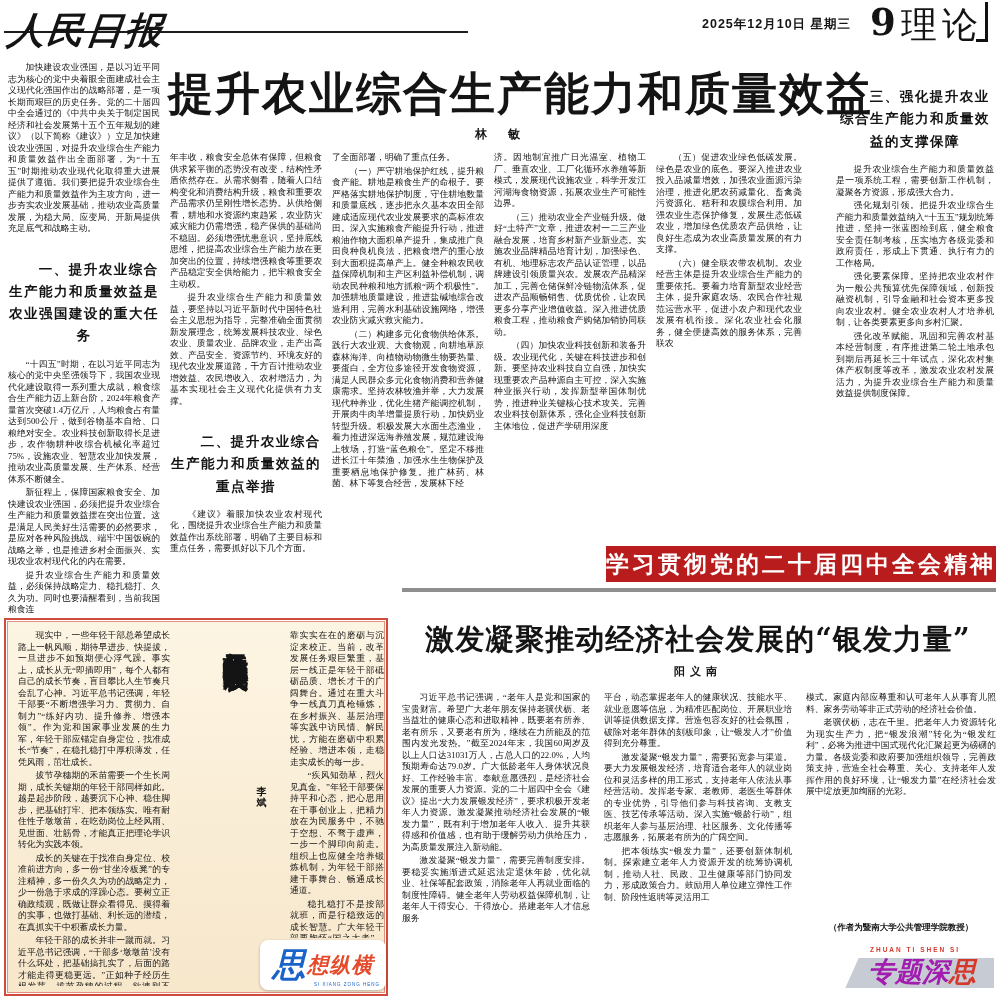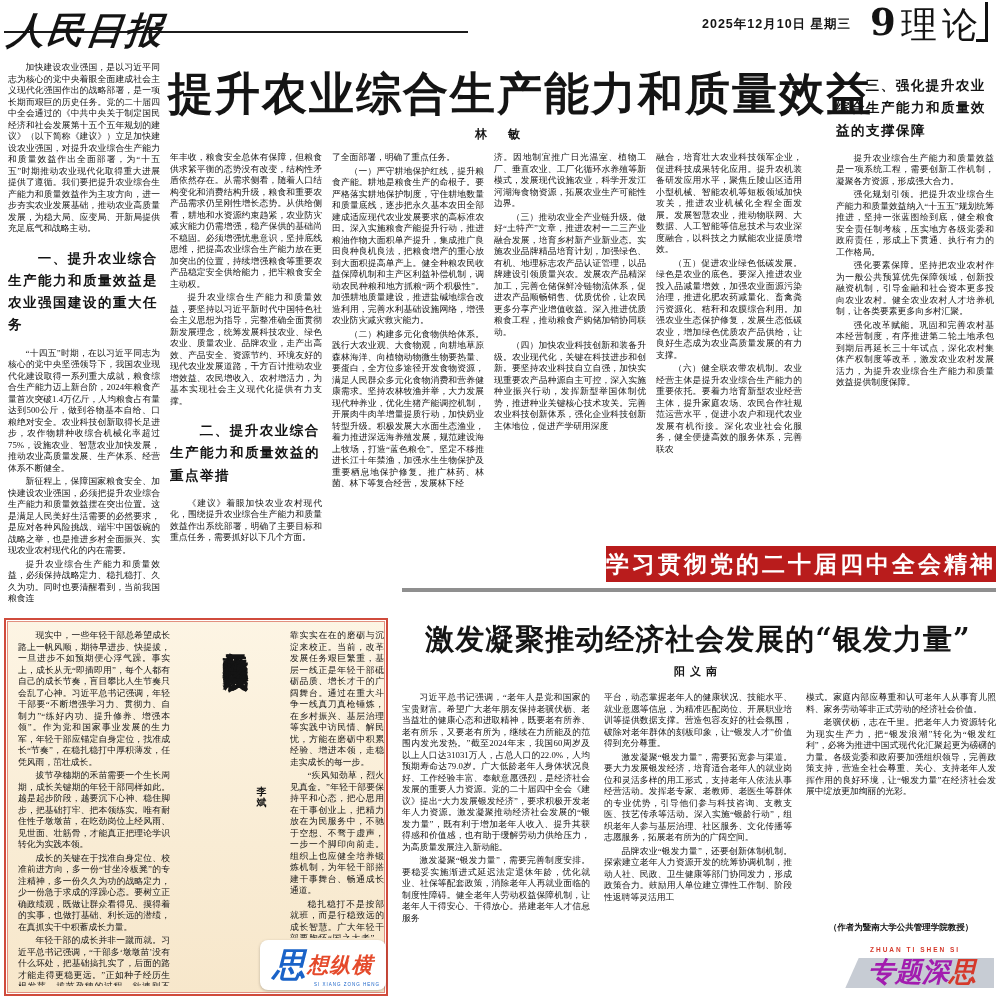--- a/index.html
+++ b/index.html
@@ -11,21 +11,21 @@
   .mast-rule { position:absolute; left:4px; top:31px; width:464px; height:2px; background:#1c1c1c; }
   .hdr-date { position:absolute; left:702px; top:16px; font-family:"Liberation Sans", sans-serif; font-weight:bold; font-size:12.5px; letter-spacing:1px; }
   .hdr-num { position:absolute; left:870px; top:0; font-family:"DejaVu Serif", serif; font-weight:bold; font-size:37px; }
   .hdr-sec { position:absolute; left:901px; top:1px; font-family:"DejaVu Serif", serif; font-weight:normal; font-size:36px; letter-spacing:5px; }
   .bracket { position:absolute; left:976px; top:2px; width:12px; height:40px; border-right:3px solid #111; border-bottom:3px solid #111; }
 
   
   .col { position:absolute; overflow:hidden; }
   .t { font:8.8px/11.5px "Liberation Serif", serif; text-align:justify; text-indent:2em; margin-bottom:2px; }
   .t.noind { text-indent:0; }
-  .sh { font-family:"Liberation Sans", sans-serif; font-weight:900; font-size:13.5px; line-height:1.65; margin:13px 0 11px; text-indent:2.2em; letter-spacing:1.5px; }
+  .sh { font-family:"Liberation Sans", sans-serif; font-weight:900; font-size:13.5px; line-height:1.65; margin:24px 0 11px; text-indent:2.2em; letter-spacing:1.5px;text-align:center; }
 
   
   .main-hl { position:absolute; left:168px; top:64px; width:668px; text-align:center; font-family:"Liberation Sans", sans-serif; font-weight:900; font-size:45px; letter-spacing:2px; white-space:nowrap; }
   .main-au { position:absolute; left:168px; top:126px; width:668px; text-align:center; font-weight:bold; font-size:12px; letter-spacing:9px; }
   .c1 { left:8px;   top:62px;  width:152px; height:552px; }
   .c2 { left:170px; top:152px; width:152px; height:462px; }
   .c3 { left:332px; top:152px; width:152px; height:462px; }
   .c4 { left:494px; top:152px; width:152px; height:390px; }
   .c5 { left:656px; top:152px; width:146px; height:390px; }
   .c6 { left:836px; top:62px;  width:158px; height:480px; }
@@ -96,21 +96,20 @@
     <p class="t">（二）构建多元化食物供给体系。践行大农业观、大食物观，向耕地草原森林海洋、向植物动物微生物要热量、要蛋白，全方位多途径开发食物资源，满足人民群众多元化食物消费和营养健康需求。坚持农林牧渔并举，大力发展现代种养业，优化生猪产能调控机制，开展肉牛肉羊增量提质行动，加快奶业转型升级。积极发展大水面生态渔业，着力推进深远海养殖发展，规范建设海上牧场，打造“蓝色粮仓”。坚定不移推进长江十年禁渔，加强水生生物保护及重要栖息地保护修复。推广林药、林菌、林下等复合经营，发展林下经</p>
   </div>
 
   <div class="col c4">
     <p class="t noind">济。因地制宜推广日光温室、植物工厂、垂直农业、工厂化循环水养殖等新模式，发展现代设施农业，科学开发江河湖海食物资源，拓展农业生产可能性边界。</p>
     <p class="t">（三）推动农业全产业链升级。做好“土特产”文章，推进农村一二三产业融合发展，培育乡村新产业新业态。实施农业品牌精品培育计划，加强绿色、有机、地理标志农产品认证管理，以品牌建设引领质量兴农。发展农产品精深加工，完善仓储保鲜冷链物流体系，促进农产品顺畅销售、优质优价，让农民更多分享产业增值收益。深入推进优质粮食工程，推动粮食产购储加销协同联动。</p>
     <p class="t">（四）加快农业科技创新和装备升级。农业现代化，关键在科技进步和创新。要坚持农业科技自立自强，加快实现重要农产品种源自主可控，深入实施种业振兴行动，发挥新型举国体制优势，推进种业关键核心技术攻关。完善农业科技创新体系，强化企业科技创新主体地位，促进产学研用深度</p>
   </div>
 
   <div class="col c5">
-    <p class="t noind">融合，培育壮大农业科技领军企业，促进科技成果转化应用。提升农机装备研发应用水平，聚焦丘陵山区适用小型机械、智能农机等短板领域加快攻关，推进农业机械化全程全面发展。发展智慧农业，推动物联网、大数据、人工智能等信息技术与农业深度融合，以科技之力赋能农业提质增效。</p>
     <p class="t">（五）促进农业绿色低碳发展。绿色是农业的底色。要深入推进农业投入品减量增效，加强农业面源污染治理，推进化肥农药减量化、畜禽粪污资源化、秸秆和农膜综合利用。加强农业生态保护修复，发展生态低碳农业，增加绿色优质农产品供给，让良好生态成为农业高质量发展的有力支撑。</p>
     <p class="t">（六）健全联农带农机制。农业经营主体是提升农业综合生产能力的重要依托。要着力培育新型农业经营主体，提升家庭农场、农民合作社规范运营水平，促进小农户和现代农业发展有机衔接。深化农业社会化服务，健全便捷高效的服务体系，完善联农</p>
   </div>
 
   <div class="col c6">
     <h3 class="sh">三、强化提升农业综合生产能力和质量效益的支撑保障</h3>
     <p class="t">提升农业综合生产能力和质量效益是一项系统工程，需要创新工作机制，凝聚各方资源，形成强大合力。</p>
     <p class="t">强化规划引领。把提升农业综合生产能力和质量效益纳入“十五五”规划统筹推进，坚持一张蓝图绘到底，健全粮食安全责任制考核，压实地方各级党委和政府责任，形成上下贯通、执行有力的工作格局。</p>
     <p class="t">强化要素保障。坚持把农业农村作为一般公共预算优先保障领域，创新投融资机制，引导金融和社会资本更多投向农业农村。健全农业农村人才培养机制，让各类要素更多向乡村汇聚。</p>
     <p class="t">强化改革赋能。巩固和完善农村基本经营制度，有序推进第二轮土地承包到期后再延长三十年试点，深化农村集体产权制度等改革，激发农业农村发展活力，为提升农业综合生产能力和质量效益提供制度保障。</p>
@@ -143,21 +142,21 @@
   <div class="sil-hl">激发凝聚推动经济社会发展的“银发力量”</div>
   <div class="sil-au">阳义南</div>
 
   <div class="col s1">
     <p class="t">习近平总书记强调，“老年人是党和国家的宝贵财富。希望广大老年朋友保持老骥伏枥、老当益壮的健康心态和进取精神，既要老有所养、老有所乐，又要老有所为，继续在力所能及的范围内发光发热。”截至2024年末，我国60周岁及以上人口达31031万人，占总人口的22.0%，人均预期寿命达79.0岁。广大低龄老年人身体状况良好、工作经验丰富、奉献意愿强烈，是经济社会发展的重要人力资源。党的二十届四中全会《建议》提出“大力发展银发经济”，要求积极开发老年人力资源。激发凝聚推动经济社会发展的“银发力量”，既有利于增加老年人收入、提升其获得感和价值感，也有助于缓解劳动力供给压力，为高质量发展注入新动能。</p>
     <p class="t">激发凝聚“银发力量”，需要完善制度安排。要稳妥实施渐进式延迟法定退休年龄，优化就业、社保等配套政策，消除老年人再就业面临的制度性障碍。健全老年人劳动权益保障机制，让老年人干得安心、干得放心。搭建老年人才信息服务</p>
   </div>
   <div class="col s2">
     <p class="t noind">平台，动态掌握老年人的健康状况、技能水平、就业意愿等信息，为精准匹配岗位、开展职业培训等提供数据支撑。营造包容友好的社会氛围，破除对老年群体的刻板印象，让“银发人才”价值得到充分尊重。</p>
     <p class="t">激发凝聚“银发力量”，需要拓宽参与渠道。要大力发展银发经济，培育适合老年人的就业岗位和灵活多样的用工形式，支持老年人依法从事经营活动。发挥老专家、老教师、老医生等群体的专业优势，引导他们参与科技咨询、支教支医、技艺传承等活动。深入实施“银龄行动”，组织老年人参与基层治理、社区服务、文化传播等志愿服务，拓展老有所为的广阔空间。</p>
-    <p class="t">品牌农业“银发力量”，还要创新体制机制。探索建立老年人力资源开发的统筹协调机制，推动人社、民政、卫生健康等部门协同发力，形成政策合力。鼓励用人单位建立弹性工作制、阶段性返聘等灵活用工</p>
+    <p class="t">把本领练实“银发力量”，还要创新体制机制。探索建立老年人力资源开发的统筹协调机制，推动人社、民政、卫生健康等部门协同发力，形成政策合力。鼓励用人单位建立弹性工作制、阶段性返聘等灵活用工</p>
   </div>
   <div class="col s3">
     <p class="t noind">模式。家庭内部应尊重和认可老年人从事育儿照料、家务劳动等非正式劳动的经济社会价值。</p>
     <p class="t">老骥伏枥，志在千里。把老年人力资源转化为现实生产力，把“银发浪潮”转化为“银发红利”，必将为推进中国式现代化汇聚起更为磅礴的力量。各级党委和政府要加强组织领导，完善政策支持，营造全社会尊重、关心、支持老年人发挥作用的良好环境，让“银发力量”在经济社会发展中绽放更加绚丽的光彩。</p>
   </div>
   <div class="note">（作者为暨南大学公共管理学院教授）</div>
 
   <div class="ztss">
     <div class="band"></div>
     <div class="cap">ZHUAN TI SHEN SI</div>

